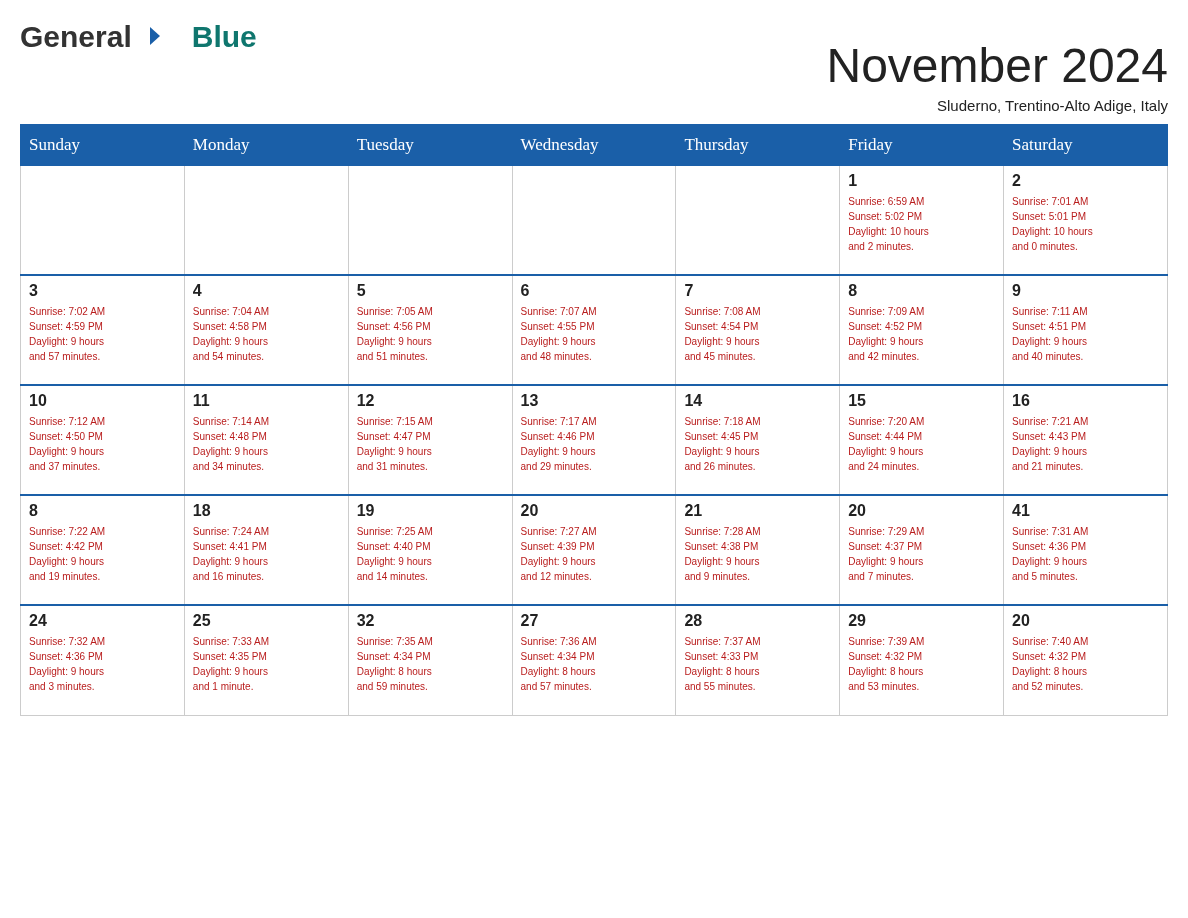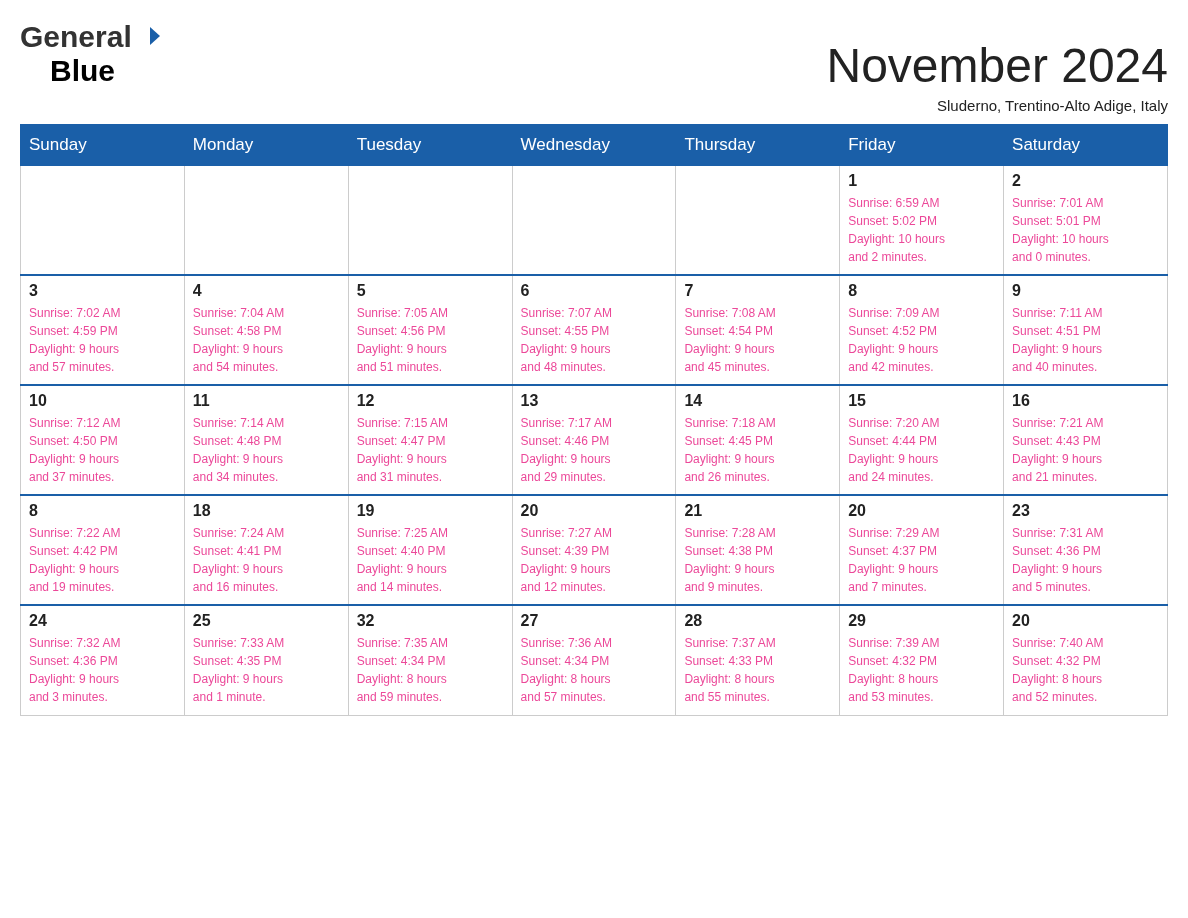--- a/index.html
+++ b/index.html
@@ -11,21 +11,21 @@
       min-height: 918px;
     }
     .header {
       display: flex;
       justify-content: space-between;
       align-items: flex-start;
       margin-bottom: 10px;
     }
     .logo {
       display: flex;
-      flex-direction: column;
+      flex-direction: row;
       align-items: flex-start;
     }
     .title-section {
       text-align: right;
     }
     .month-title {
       font-size: 48px;
       font-weight: normal;
       color: #222;
       line-height: 1.1;
@@ -42,38 +42,39 @@
       margin-top: 10px;
     }
     .calendar th {
       background-color: #1a5fa8;
       color: #fff;
       padding: 10px 8px;
       text-align: left;
       font-size: 17px;
       font-weight: normal;
       border: 1px solid #1a5fa8;
+      font-family: Liberation Serif, serif;
     }
     .calendar td {
       border: 1px solid #ccc;
       vertical-align: top;
       padding: 6px 8px;
       width: calc(100% / 7);
       min-height: 110px;
       height: 110px;
     }
     .day-number {
       font-size: 16px;
       font-weight: bold;
       color: #222;
       margin-bottom: 4px;
     }
     .day-info {
-      font-size: 12px;
-      color: #ec4899;
+      font-size: 10px;
+      color: #b91c1c;
       line-height: 1.5;
     }
     .empty-cell {
       background: #fff;
     }
     .week-row td {
       border-top: 2px solid #1a5fa8;
     }
   </style>
 </head>
@@ -82,21 +83,21 @@
 <div class="header">
   <div class="logo">
     <div style="display:flex;align-items:center;">
       <span style="font-size:30px;font-weight:bold;color:#333;">General</span>
       <svg width="28" height="22" viewBox="0 0 28 22" style="margin-left:2px;margin-top:-2px;">
         <polygon points="4,0 24,0 28,11 24,22 4,22 0,11" fill="#1a5fa8" opacity="0"></polygon>
         <polygon points="16,2 26,11 16,20" fill="#1a5fa8"></polygon>
       </svg>
     </div>
     <div style="margin-left:30px;">
-      <span style="font-size:30px;font-weight:bold;color:#000000;">Blue</span>
+      <span style="font-size:30px;font-weight:bold;color:#0f766e;">Blue</span>
     </div>
   </div>
   <div class="title-section">
     <div class="month-title">November 2024</div>
     <div class="location">Sluderno, Trentino-Alto Adige, Italy</div>
   </div>
 </div>
 
 <table class="calendar">
   <thead>
@@ -205,21 +206,21 @@
         </td>
         <td>
           <div class="day-number">21</div>
           <div class="day-info">Sunrise: 7:28 AM<br>Sunset: 4:38 PM<br>Daylight: 9 hours<br>and 9 minutes.</div>
         </td>
         <td>
           <div class="day-number">20</div>
           <div class="day-info">Sunrise: 7:29 AM<br>Sunset: 4:37 PM<br>Daylight: 9 hours<br>and 7 minutes.</div>
         </td>
         <td>
-          <div class="day-number">23</div>
+          <div class="day-number">41</div>
           <div class="day-info">Sunrise: 7:31 AM<br>Sunset: 4:36 PM<br>Daylight: 9 hours<br>and 5 minutes.</div>
         </td>
       </tr>
       <tr class="week-row">
         <td>
           <div class="day-number">24</div>
           <div class="day-info">Sunrise: 7:32 AM<br>Sunset: 4:36 PM<br>Daylight: 9 hours<br>and 3 minutes.</div>
         </td>
         <td>
           <div class="day-number">25</div>

